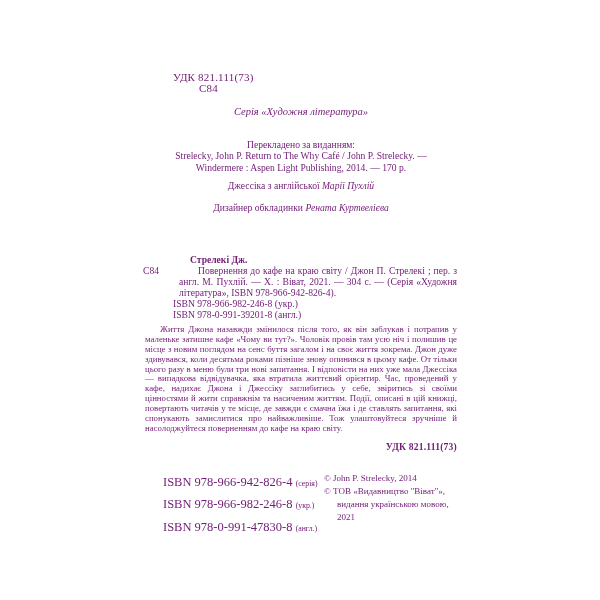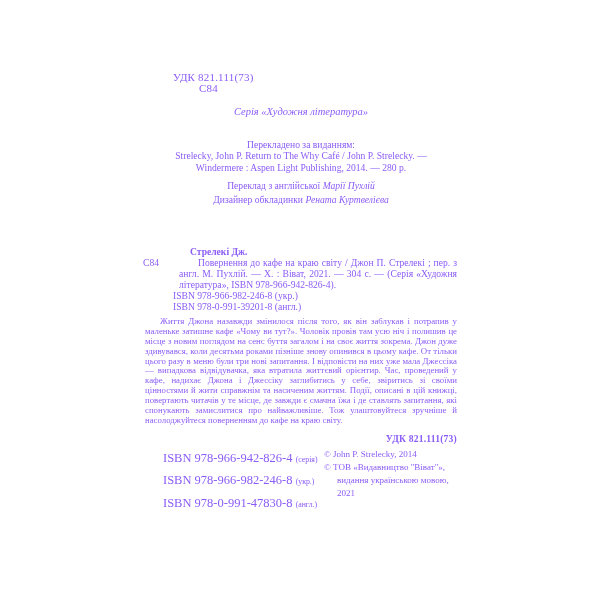--- a/index.html
+++ b/index.html
@@ -5,21 +5,21 @@
   html, body {
     margin: 0;
     padding: 0;
     background: #ffffff;
   }
   .page {
     position: relative;
     width: 600px;
     height: 600px;
     background: #ffffff;
-    color: #8b5cf6;
+    color: #701a75;
     font-family: "Liberation Serif", "DejaVu Serif", serif;
     overflow: hidden;
   }
   .column {
     position: absolute;
     left: 145px;
     top: 0;
     width: 312px;
   }
   .udc-block {
@@ -42,21 +42,21 @@
     text-align: center;
     font-size: 9.6px;
     line-height: 11.3px;
   }
   .credit {
     text-align: center;
     font-size: 9.6px;
     line-height: 11px;
   }
   .credit-translator { margin-top: 7px; }
-  .credit-designer  { margin-top: 3px; }
+  .credit-designer  { margin-top: 11px; }
   .italic { font-style: italic; }
   .catalog {
     margin-top: 41px;
     font-size: 9.6px;
     line-height: 11px;
   }
   .catalog-author {
     margin-left: 45px;
     font-weight: bold;
   }
@@ -82,21 +82,21 @@
   .udc-bottom {
     margin-top: 7px;
     text-align: right;
     font-weight: bold;
     font-size: 9.6px;
     line-height: 11px;
     letter-spacing: 0.2px;
   }
   .bottom {
     display: flex;
-    margin-top: 4px;
+    margin-top: 20px;
   }
   .isbn-list {
     margin-left: 18px;
     font-size: 12.5px;
     line-height: 21.5px;
     white-space: nowrap;
   }
   .isbn-qual { font-size: 7.8px; }
   .copyright-list {
     margin-left: auto;
@@ -118,24 +118,24 @@
     <div class="udc-block">
       <div>УДК 821.111(73)</div>
       <div class="udc-code">С84</div>
     </div>
 
     <div class="series">Серія «Художня література»</div>
 
     <div class="edition-note">
       <div>Перекладено за виданням:</div>
       <div>Strelecky, John P. Return to The Why Café / John P. Strelecky. —</div>
-      <div>Windermere : Aspen Light Publishing, 2014. — 280 p.</div>
+      <div>Windermere : Aspen Light Publishing, 2014. — 170 p.</div>
     </div>
 
-    <div class="credit credit-translator"><span>Переклад з англійської </span><span class="italic">Марії Пухлій</span></div>
+    <div class="credit credit-translator"><span>Джессіка з англійської </span><span class="italic">Марії Пухлій</span></div>
 
     <div class="credit credit-designer"><span>Дизайнер обкладинки </span><span class="italic">Рената Куртвелієва</span></div>
 
     <div class="catalog">
       <div class="catalog-author">Стрелекі Дж.</div>
       <div class="catalog-entry">
         <span class="catalog-code">С84</span>
         <div class="catalog-desc">Повернення до кафе на краю світу / Джон П. Стрелекі ; пер. з англ. М. Пухлій. — Х. : Віват, 2021. — 304 с. — (Серія «Художня література», ISBN 978-966-942-826-4).</div>
         <div class="catalog-isbn">ISBN 978-966-982-246-8 (укр.)</div>
         <div class="catalog-isbn">ISBN 978-0-991-39201-8 (англ.)</div>

